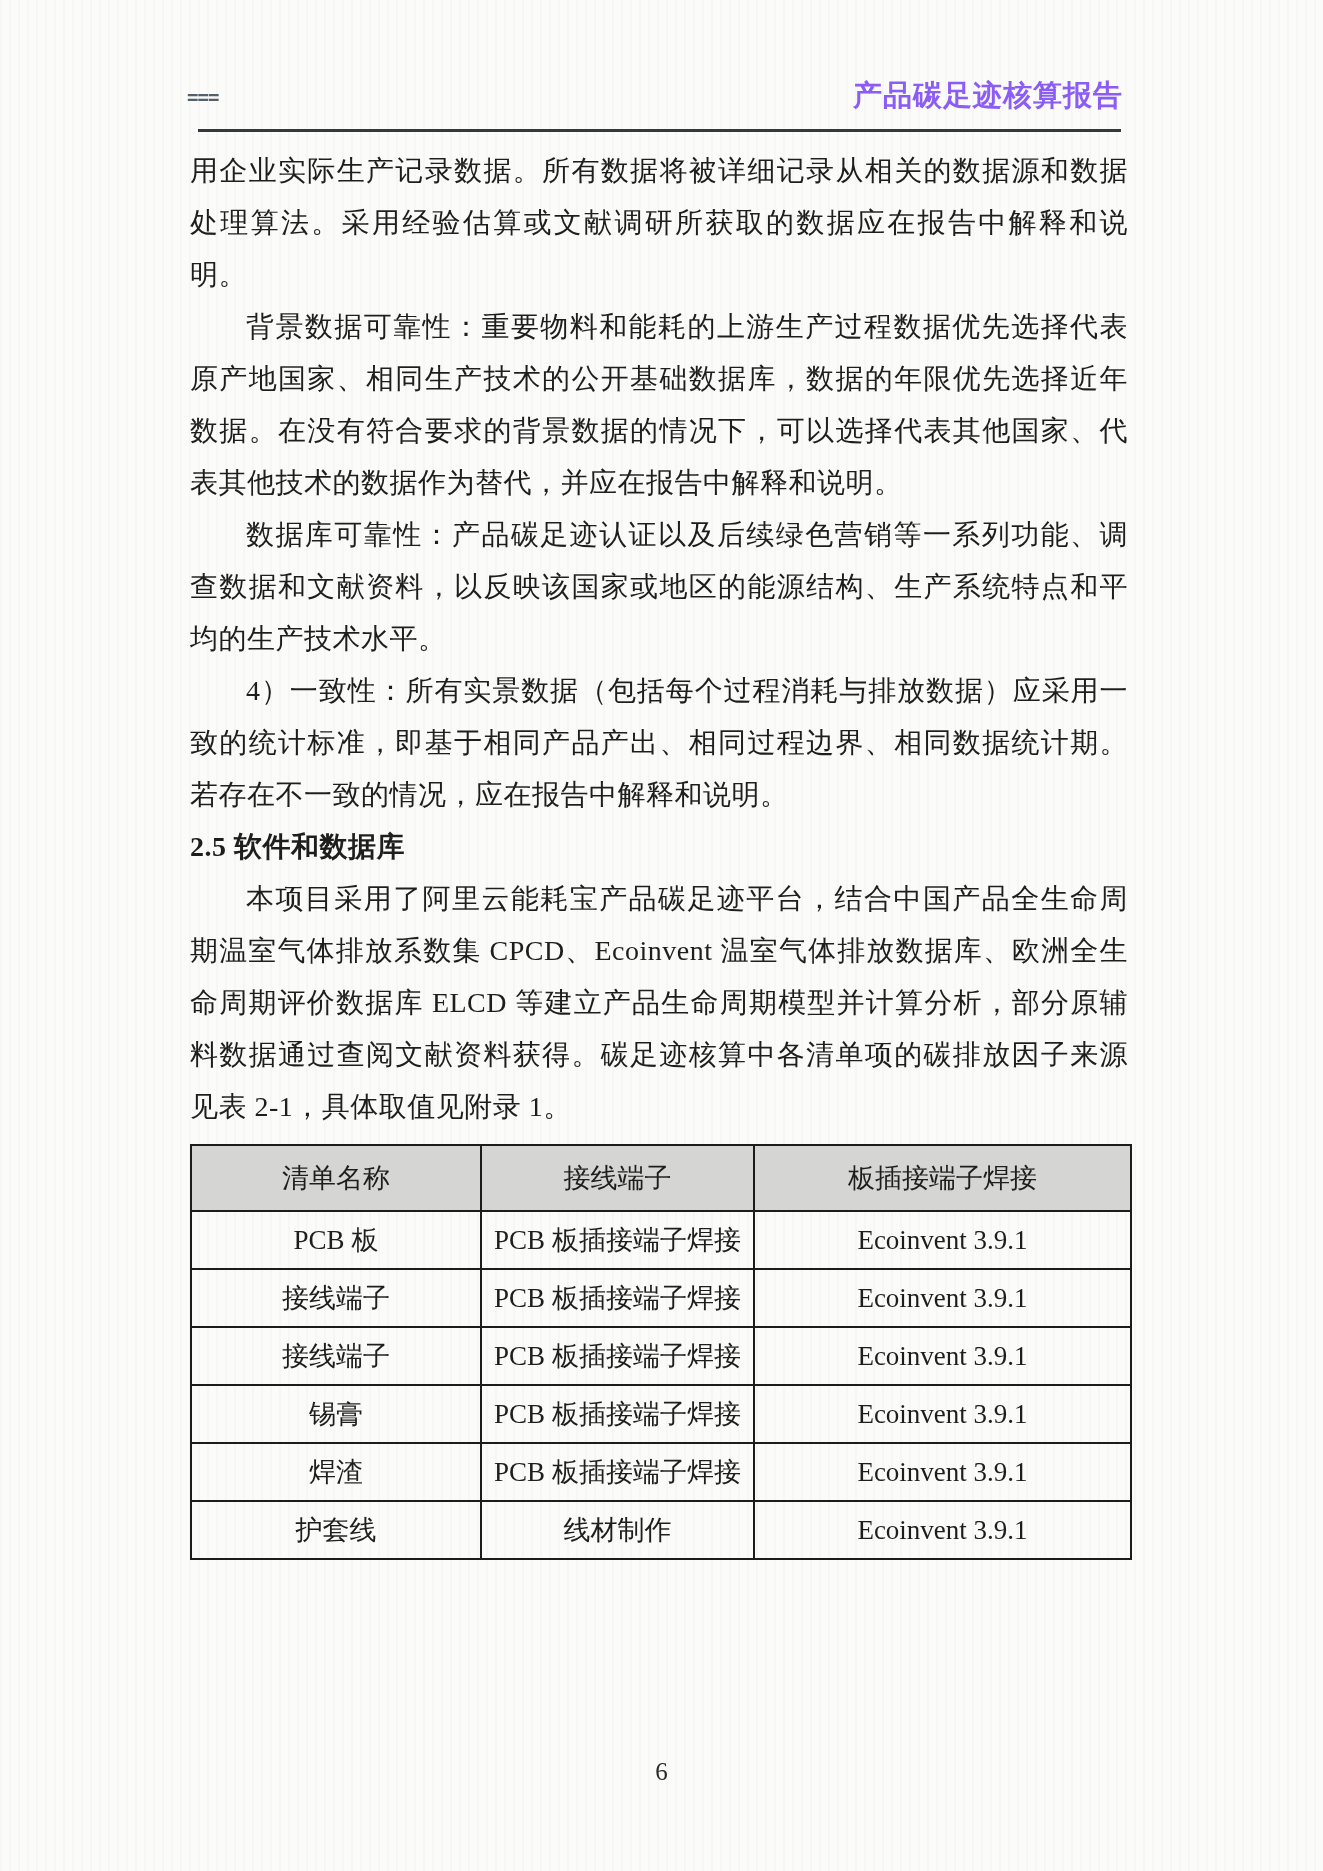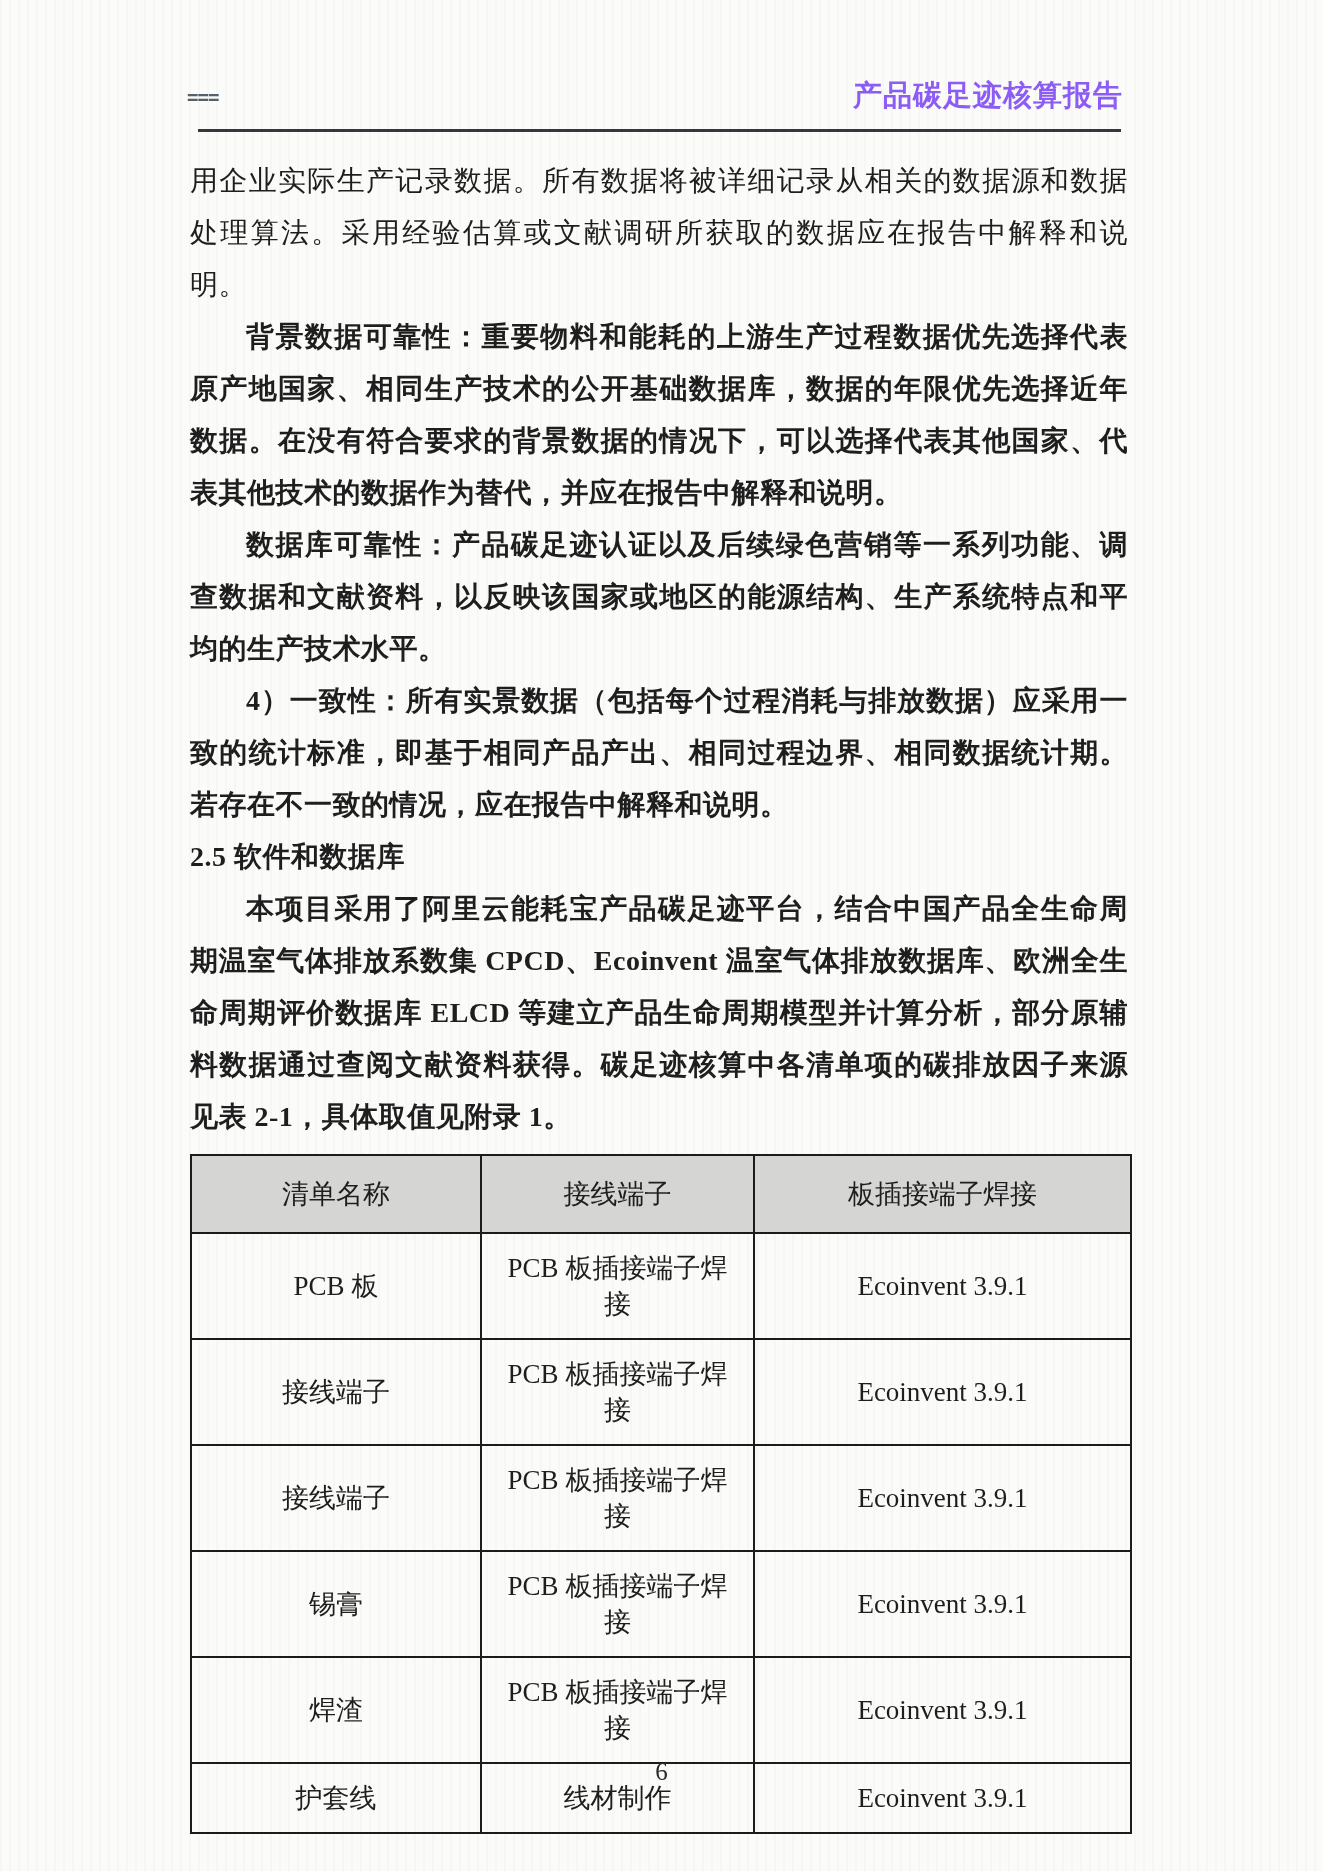--- a/index.html
+++ b/index.html
@@ -27,43 +27,43 @@
   .header-title {
     position:absolute; right:200px; top:76px;
     font-family:"Liberation Sans","DejaVu Sans",sans-serif;
     font-size:29px; font-weight:600; color:#8b5cf6; letter-spacing:1px;
   }
   .header-rule {
     position:absolute; left:198px; top:129px;
     width:923px; height:3px; background:#33383d;
   }
   .content {
-    position:absolute; left:190px; top:155px; width:938px;
+    position:absolute; left:190px; top:145px; width:938px;
   }
   .content p {
     margin:0; font-size:28px; line-height:52px;
     text-align:justify; text-justify:inter-ideograph;
     letter-spacing:0.5px;
   }
-  .indent { text-indent:2em;font-weight:bold; }
+  .indent { text-indent:2em; }
   .section-heading { font-weight:bold; }
   .table-caption {
     text-align:center !important; font-size:25px !important;
     line-height:52px; letter-spacing:1px;
   }
   table.factor-table {
     width:940px; margin-top:11px;
     border-collapse:collapse;
     table-layout:fixed;
   }
   .factor-table th, .factor-table td {
     border:2px solid #1c1c1c;
     text-align:center; vertical-align:middle;
     font-size:27px; font-weight:normal;
-    padding:16px; overflow:hidden;
+    padding:10px; overflow:hidden;
   }
   .factor-table th { background:#d5d6d4; height:44px; }
   .factor-table td { height:36px; }
   .col-name { width:290px; } .col-process { width:273px; } .col-source { width:377px; }
   .page-number {
     position:absolute; left:0; top:1758px; width:100%;
     text-align:center; font-size:25px; color:#2a2a2a;
   }
 </style>
 </head>

